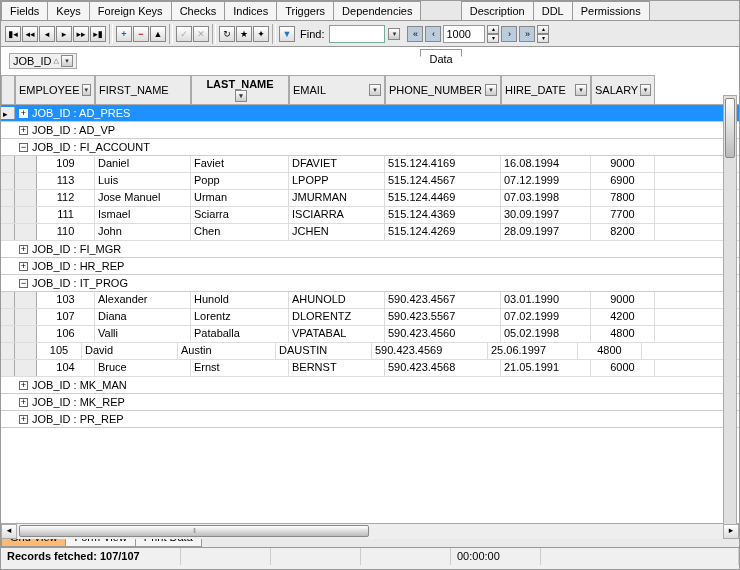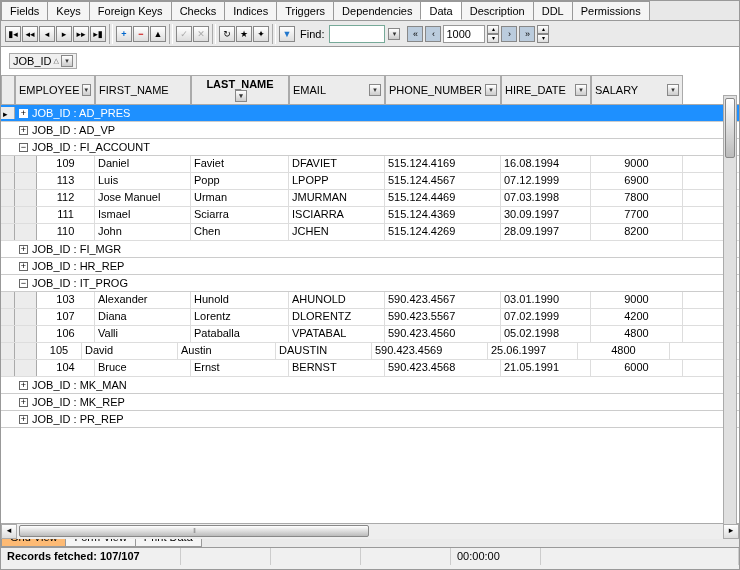--- a/index.html
+++ b/index.html
@@ -1,19 +1,19 @@
 <!DOCTYPE html>
 <html><head>
 <meta charset="utf-8">
 <style>
 * { box-sizing: border-box; margin: 0; padding: 0; font-family: Tahoma, Arial, sans-serif; font-size: 11px; }
 body { background: #f0f0f0; width: 740px; height: 570px; overflow: hidden; border: 1px solid #999; }
 .tabs-top { display: flex; background: #e8e8e8; border-bottom: 1px solid #999; height: 20px; }
 .tab { padding: 3px 8px; border: 1px solid #999; border-bottom: none; background: #f5f5f5; cursor: pointer; margin-right: -1px; }
-.tab.active { background: #fff; border-bottom: 1px solid #fff; position: relative; z-index: 1; }
+.tab.active { background: #fff; border-bottom: 1px solid #fff; position: relative; z-index: 1; margin-top: 48px; }
 .toolbar { display: flex; align-items: center; background: #eaeaea; border-bottom: 1px solid #999; height: 26px; padding: 2px 4px; gap: 1px; }
 .tb-btn { width: 16px; height: 16px; border: 1px solid #888; background: linear-gradient(#fff,#ddd); cursor: pointer; display: inline-flex; align-items: center; justify-content: center; font-size: 9px; }
 .tb-sep { width: 4px; height: 20px; border-left: 1px solid #aaa; border-right: 1px solid #fff; margin: 0 2px; }
 .find-label { margin: 0 4px; }
 .find-input { width: 56px; height: 18px; border: 1px solid #7a9; background: #fff; }
 .nav-pg { display: flex; align-items: center; gap: 2px; margin-left: 6px; }
 .pg-input { width: 42px; height: 18px; border: 1px solid #999; text-align: left; padding: 0 2px; }
 .spin { width: 12px; height: 18px; display: inline-flex; flex-direction: column; }
 .spin div { flex:1; border:1px solid #888; background: linear-gradient(#fff,#ddd); font-size:6px; text-align:center; line-height:7px; cursor:pointer; }
 .grid-area { position: relative; height: 480px; background: #fff; }
@@ -42,21 +42,21 @@
 .hscroll .btn { width:16px; border:1px solid #aaa; background:linear-gradient(#fff,#ddd); text-align:center; font-size:9px; cursor:pointer; }
 .hscroll .track { flex:1; background:#eee; position:relative; }
 .hscroll .hthumb { position:absolute; left:2px; top:1px; height:12px; width:350px; background:linear-gradient(#fff,#bbb); border:1px solid #888; border-radius:2px; }
 .hscroll .hthumb::after { content:"|||"; font-size:6px; color:#888; position:absolute; left:50%; top:1px; transform:translateX(-50%); letter-spacing:-1px; }
 .bottom-tabs { display:flex; border-top:1px solid #999; background:#eaeaea; height:20px; }
 .btab { padding:3px 8px; border:1px solid #999; border-top:none; background:#f5f5f5; cursor:pointer; margin-right:-1px; }
 .btab.active { background:#fdba74; }
 .status { display:flex; border-top:1px solid #999; height:18px; font-size:10px; }
 .status div { border-right:1px solid #ccc; padding:2px 6px; }
 .status .s1{width:180px;font-weight:bold;} .status .s2{width:90px;} .status .s3{width:90px;} .status .s4{width:90px;} .status .s5{width:90px;} .status .s6{flex:1;}
-.wEmp{width:80px;} .wFirst{width:96px;gap:40px;} .wLast{width:98px;flex-direction:column;} .wEmail{width:96px;} .wPhone{width:116px;} .wHire{width:90px;} .wSal{width:92px;}
+.wEmp{width:80px;} .wFirst{width:96px;gap:40px;} .wLast{width:98px;flex-direction:column;} .wEmail{width:96px;} .wPhone{width:116px;} .wHire{width:90px;} .wSal{width:64px;}
 </style>
 </head>
 <body>
 
 <div class="tabs-top" id="tabs-top">
     <div class="tab">Fields</div>
     <div class="tab">Keys</div>
     <div class="tab">Foreign Keys</div>
     <div class="tab">Checks</div>
     <div class="tab">Indices</div>

